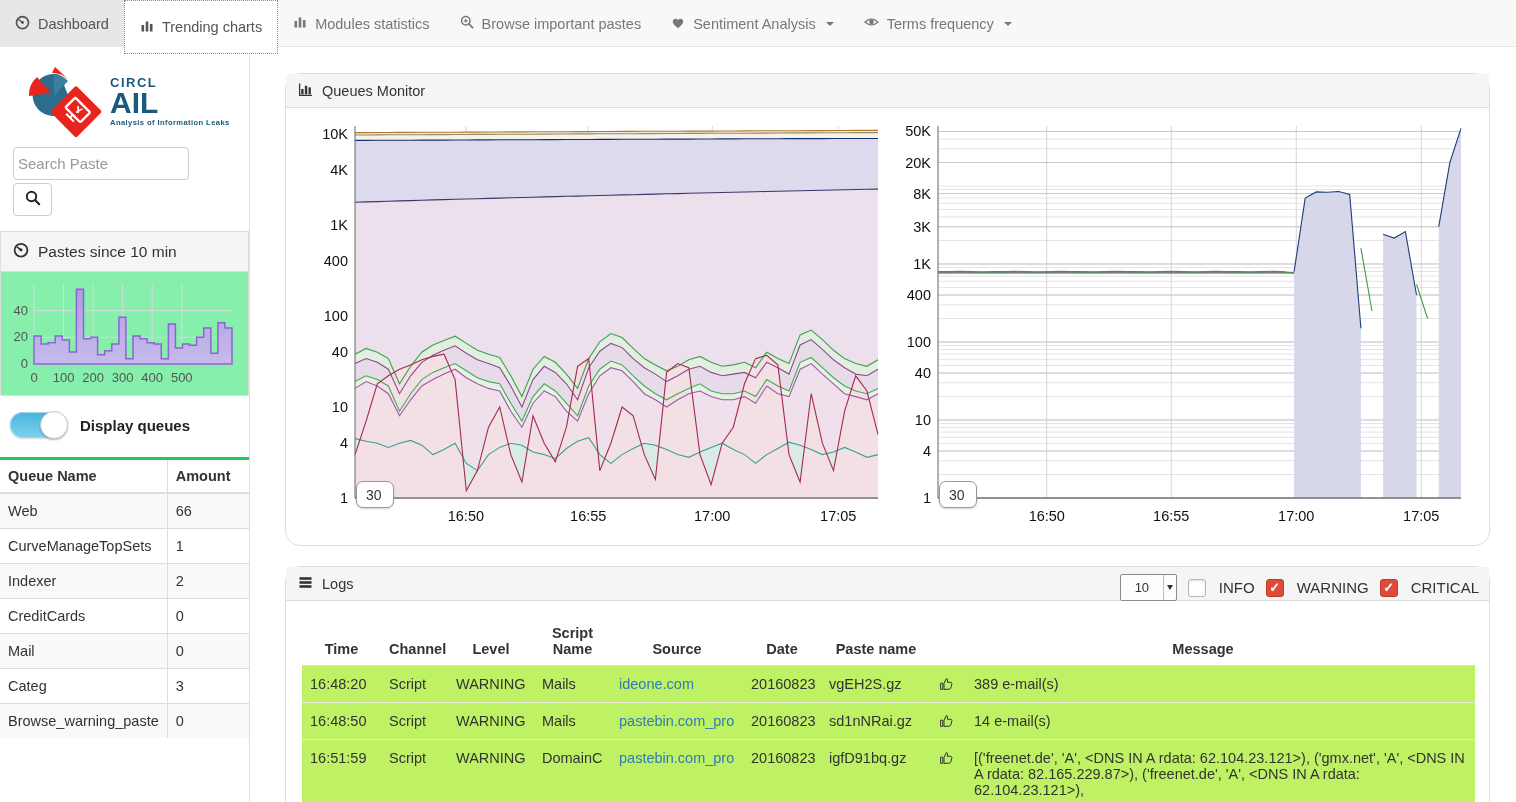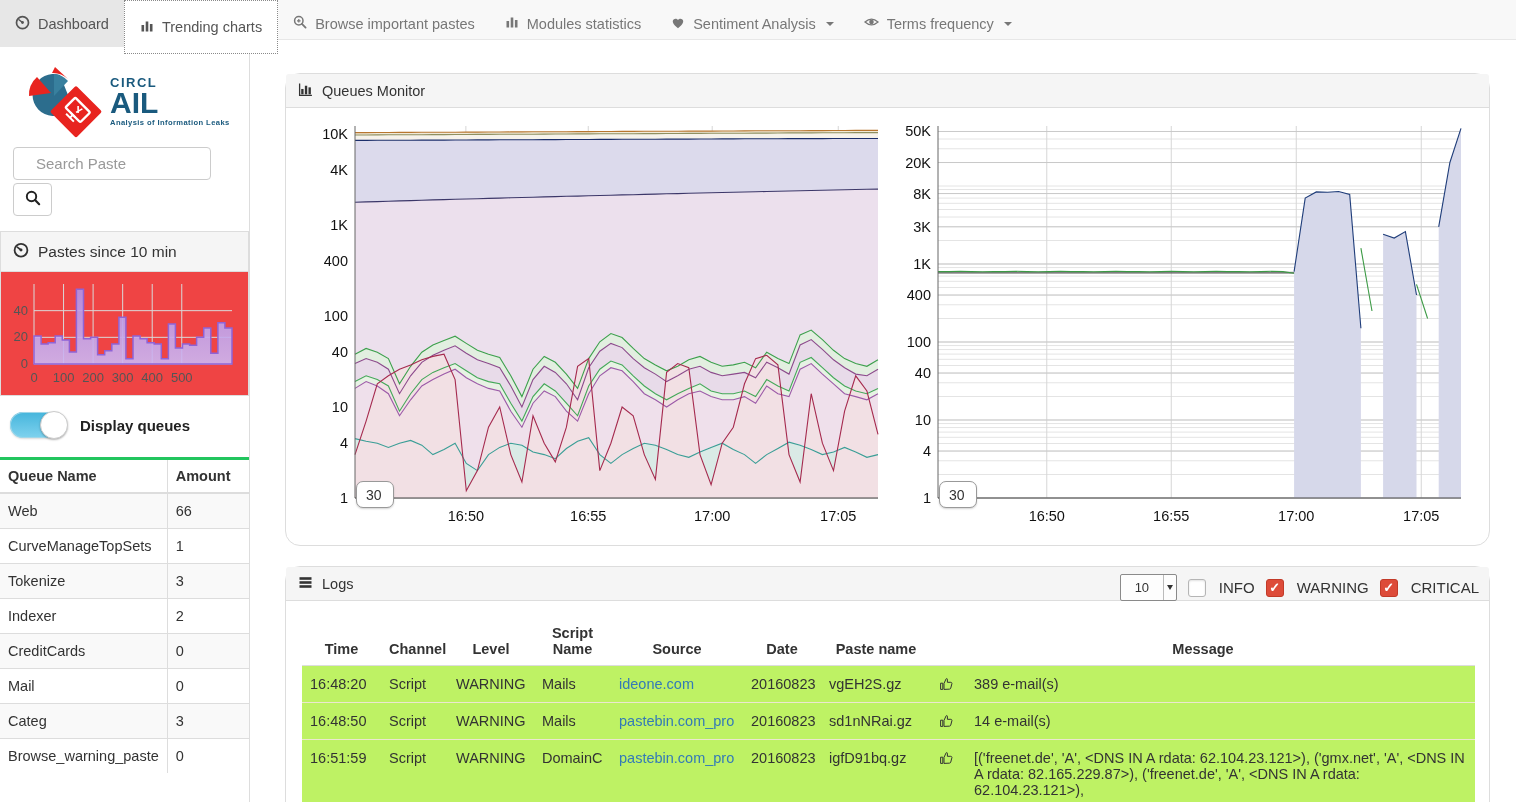--- a/index.html
+++ b/index.html
@@ -1,46 +1,46 @@
 <!DOCTYPE html>
 <html><head>
 <meta charset="utf-8">
 <style>
   * { box-sizing: border-box; margin: 0; padding: 0; }
   html,body { background:#fff; }
   body { font-family:"Liberation Sans", sans-serif; color:#333; }
   #app { position:relative; width:1516px; height:802px; overflow:hidden; background:#fff; }
 
   
-  .navbar { position:absolute; left:0; top:0; width:1516px; height:40px;
+  .navbar { position:absolute; left:0; top:0; width:1516px; height:47px;
             background:#f8f8f8; border-bottom:1px solid #e7e7e7; display:flex; align-items:flex-start; z-index:10; }
   .nav-item { display:flex; align-items:center; gap:8px; padding:0 15px; height:47px;
               font-size:14.5px; color:#777; cursor:pointer; white-space:nowrap; }
   .nav-item svg { flex:0 0 auto; }
   .nav-item.active { background:#e7e7e7; color:#555; }
   .nav-item.focused { height:54px; background:#fff; border:1px dotted #8a8a8a; color:#555; z-index:5; }
   .caret-down { width:0; height:0; border-left:4px solid transparent; border-right:4px solid transparent;
                 border-top:4px solid #777; margin-left:2px; }
 
   
   .sidebar { position:absolute; left:0; top:47px; width:250px; height:755px; background:#fff;
              border-right:1px solid #ddd; overflow:hidden; }
   .logo-wrap { position:absolute; left:24px; top:12px; display:flex; align-items:flex-start; }
   .logo-text { margin-left:4px; padding-top:16px; color:#1a5a7e; }
   .logo-text .brand-top { font-size:13px; font-weight:bold; letter-spacing:1.5px; }
   .logo-text .brand-main { font-size:30px; font-weight:bold; line-height:26px; }
   .logo-text .tagline { font-size:7.6px; font-weight:bold; letter-spacing:.4px; margin-top:2px; }
 
-  .search-input { position:absolute; left:13px; top:100px; width:198px; height:33px; border:1px solid #ccc;
-                  border-radius:4px; padding:0 22px; font-size:15px; font-family:inherit; color:#a16207; }
+  .search-input { position:absolute; left:13px; top:100px; width:176px; height:33px; border:1px solid #ccc;
+                  border-radius:4px; padding:0 4px; font-size:15px; font-family:inherit; color:#a16207; }
   .search-input::placeholder { color:#999; }
   .search-btn { position:absolute; left:13px; top:136px; width:39px; height:33px; border:1px solid #ccc;
                 border-radius:4px; background:#fff; display:flex; align-items:center; justify-content:center; cursor:pointer; }
 
-  .side-panel { position:absolute; left:0; top:184px; width:249px; height:165px; border:1px solid #ddd; background:#ef4444; }
+  .side-panel { position:absolute; left:0; top:184px; width:249px; height:165px; border:1px solid #ddd; background:#86efac; }
   .panel-head { height:40px; background:#f5f5f5; border-bottom:1px solid #ddd; display:flex; align-items:center;
                 gap:9px; padding-left:12px; font-size:15.5px; color:#333; }
 
   .toggle-row { position:absolute; left:10px; top:365px; display:flex; align-items:center; }
   .toggle { position:relative; width:57px; height:26px; border-radius:13px;
             background:linear-gradient(#45b5dc,#7fd2ee); box-shadow:inset 0 0 0 1px #9fd6e8, 0 1px 2px rgba(0,0,0,.15); cursor:pointer; }
   .toggle .knob { position:absolute; right:-1px; top:-1px; width:28px; height:28px; border-radius:50%;
                   background:#fff; border:1px solid #ccc; box-shadow:0 1px 2px rgba(0,0,0,.25); }
   .toggle-label { margin-left:13px; font-weight:bold; font-size:15px; color:#222; }
 
@@ -106,33 +106,33 @@
     <div class="nav-item focused">
       <span><svg width="14" height="14" viewBox="0 0 14 14">
             <rect x="1.5" y="6" width="2.6" height="6.5" fill="currentColor"></rect>
             <rect x="5.7" y="2.5" width="2.6" height="10" fill="currentColor"></rect>
             <rect x="9.9" y="5" width="2.6" height="7.5" fill="currentColor"></rect>
           </svg></span>
       <span>Trending charts</span>
     </div>
     <div class="nav-item">
       <span><svg width="14" height="14" viewBox="0 0 14 14">
+            <rect x="1.5" y="6" width="2.6" height="6.5" fill="currentColor"></rect>
+            <rect x="5.7" y="2.5" width="2.6" height="10" fill="currentColor"></rect>
+            <rect x="9.9" y="5" width="2.6" height="7.5" fill="currentColor"></rect>
+          </svg></span>
+      <span>Modules statistics</span>
+    </div>
+    <div class="nav-item">
+      <span><svg width="14" height="14" viewBox="0 0 14 14">
             <circle cx="5.8" cy="5.8" r="4.2" fill="none" stroke="currentColor" stroke-width="1.5"></circle>
             <path d="M8.9 8.9 L12.6 12.6" stroke="currentColor" stroke-width="1.8" stroke-linecap="round"></path>
             <path d="M5.8 4 v3.6 M4 5.8 h3.6" stroke="currentColor" stroke-width="1.2"></path>
           </svg></span>
       <span>Browse important pastes</span>
-    </div>
-    <div class="nav-item">
-      <span><svg width="14" height="14" viewBox="0 0 14 14">
-            <rect x="1.5" y="6" width="2.6" height="6.5" fill="currentColor"></rect>
-            <rect x="5.7" y="2.5" width="2.6" height="10" fill="currentColor"></rect>
-            <rect x="9.9" y="5" width="2.6" height="7.5" fill="currentColor"></rect>
-          </svg></span>
-      <span>Modules statistics</span>
     </div>
     <div class="nav-item">
       <span><svg width="14" height="13" viewBox="0 0 14 13">
             <path d="M7 12.2 C1.8 8.3.8 5.3 2.6 3.5 4.2 2 6.3 2.7 7 4.1 7.7 2.7 9.8 2 11.4 3.5 13.2 5.3 12.2 8.3 7 12.2Z" fill="currentColor"></path>
           </svg></span>
       <span>Sentiment Analysis</span>
       <span class="caret-down"></span>
     </div>
     <div class="nav-item">
       <span><svg width="15" height="14" viewBox="0 0 15 14">
@@ -227,24 +227,20 @@
         </tr>
       </thead>
       <tbody id="queue-rows">
           <tr>
             <td>Web</td>
             <td>66</td>
           </tr>
           <tr>
             <td>CurveManageTopSets</td>
             <td>1</td>
-          </tr>
-          <tr>
-            <td>Tokenize</td>
-            <td>3</td>
           </tr>
           <tr>
             <td>Indexer</td>
             <td>2</td>
           </tr>
           <tr>
             <td>CreditCards</td>
             <td>0</td>
           </tr>
           <tr>

